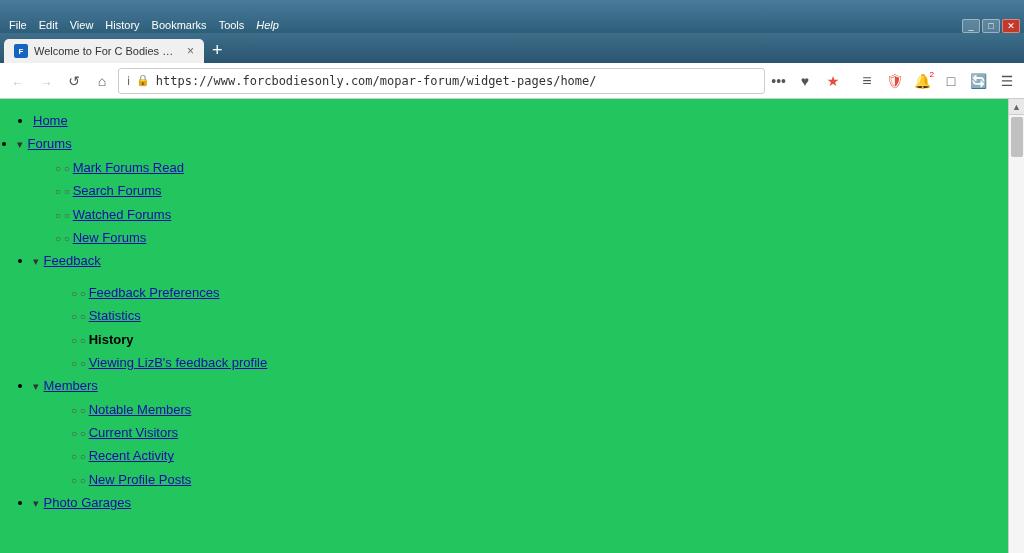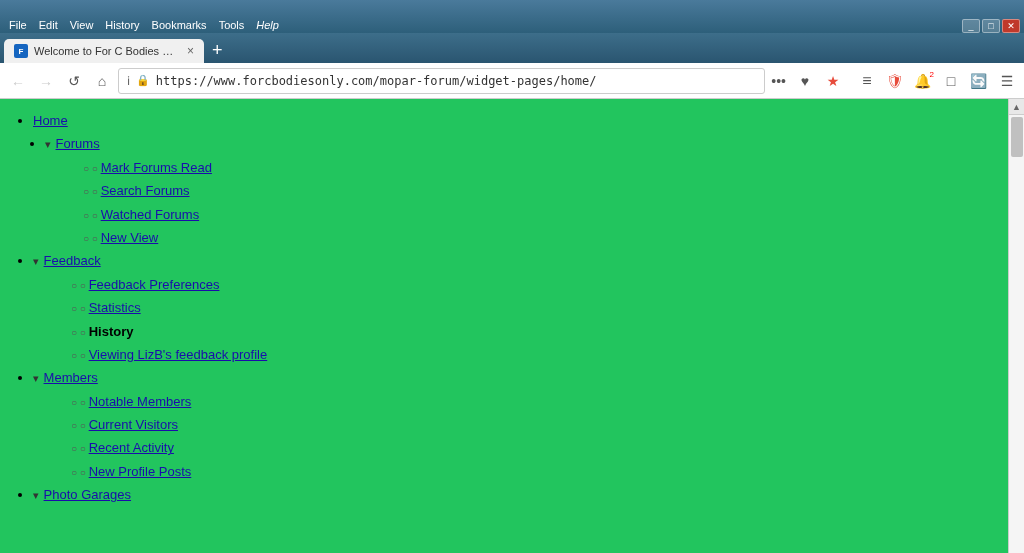--- a/index.html
+++ b/index.html
@@ -284,28 +284,28 @@
     <span class="toolbar-icon">□</span>
     <span class="toolbar-icon blue">🔄</span>
     <span class="toolbar-icon">☰</span>
   </div>
 </div>
 
 <div class="content-wrapper">
   <div class="page-content">
     <ul class="nav-list top-level" id="main-nav">
     <li style="list-style: disc; margin-left: 18px;"><span><span class="link-item">Home</span></span></li>
-        <li style="list-style: disc; margin-left: 30px;"><span><span class="expand-arrow">▾ </span><span class="link-item">Forums</span></span><ul class="nav-list level-1" style="list-style: none;">
+        <li style="list-style: disc; margin-left: 2px;"><span><span class="expand-arrow">▾ </span><span class="link-item">Forums</span></span><ul class="nav-list level-1" style="list-style: none;">
             <li style="margin-left: 10px;"><span style="font-size: 10px; color: rgb(85, 85, 85);">○ </span><span class="link-item">Mark Forums Read</span></li>
             <li style="margin-left: 10px;"><span style="font-size: 10px; color: rgb(85, 85, 85);">○ </span><span class="link-item">Search Forums</span></li>
             <li style="margin-left: 10px;"><span style="font-size: 10px; color: rgb(85, 85, 85);">○ </span><span class="link-item">Watched Forums</span></li>
-            <li style="margin-left: 10px;"><span style="font-size: 10px; color: rgb(85, 85, 85);">○ </span><span class="link-item">New View</span></li>
+            <li style="margin-left: 10px;"><span style="font-size: 10px; color: rgb(85, 85, 85);">○ </span><span class="link-item">New Forums</span></li>
           </ul></li>
         <li style="list-style: disc; margin-left: 18px;"><span><span class="expand-arrow">▾ </span><span class="link-item">Feedback</span></span><ul class="nav-list level-1" style="list-style: none;">
-            <li style="margin-left: 10px;"><span style="font-size: 10px; color: rgb(85, 85, 85);">○ </span><span class="link-item">Feedback Preferences</span></li>
+            <li style="margin-left: 10px; margin-top: 8px;"><span style="font-size: 10px; color: rgb(85, 85, 85);">○ </span><span class="link-item">Feedback Preferences</span></li>
             <li style="margin-left: 10px;"><span style="font-size: 10px; color: rgb(85, 85, 85);">○ </span><span class="link-item">Statistics</span></li>
             <li style="margin-left: 10px;"><span style="font-size: 10px; color: rgb(85, 85, 85);">○ </span><span class="bold-item">History</span></li>
             <li style="margin-left: 10px;"><span style="font-size: 10px; color: rgb(85, 85, 85);">○ </span><span class="link-item">Viewing LizB's feedback profile</span></li>
           </ul></li>
         <li style="list-style: disc; margin-left: 18px;"><span><span class="expand-arrow">▾ </span><span class="link-item">Members</span></span><ul class="nav-list level-1" style="list-style: none;">
             <li style="margin-left: 10px;"><span style="font-size: 10px; color: rgb(85, 85, 85);">○ </span><span class="link-item">Notable Members</span></li>
             <li style="margin-left: 10px;"><span style="font-size: 10px; color: rgb(85, 85, 85);">○ </span><span class="link-item">Current Visitors</span></li>
             <li style="margin-left: 10px;"><span style="font-size: 10px; color: rgb(85, 85, 85);">○ </span><span class="link-item">Recent Activity</span></li>
             <li style="margin-left: 10px;"><span style="font-size: 10px; color: rgb(85, 85, 85);">○ </span><span class="link-item">New Profile Posts</span></li>
           </ul></li>

